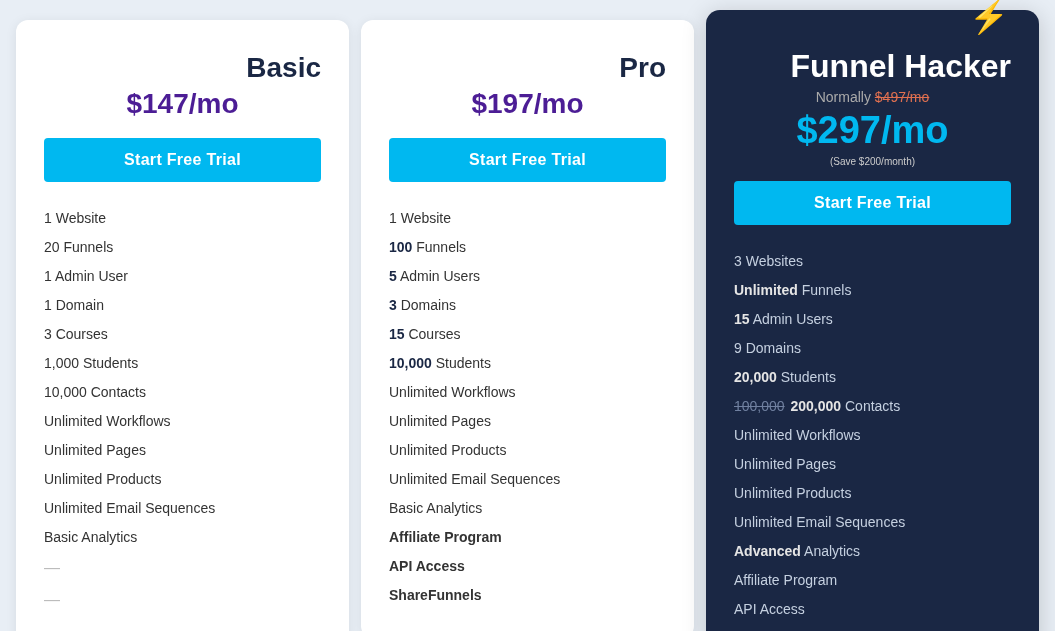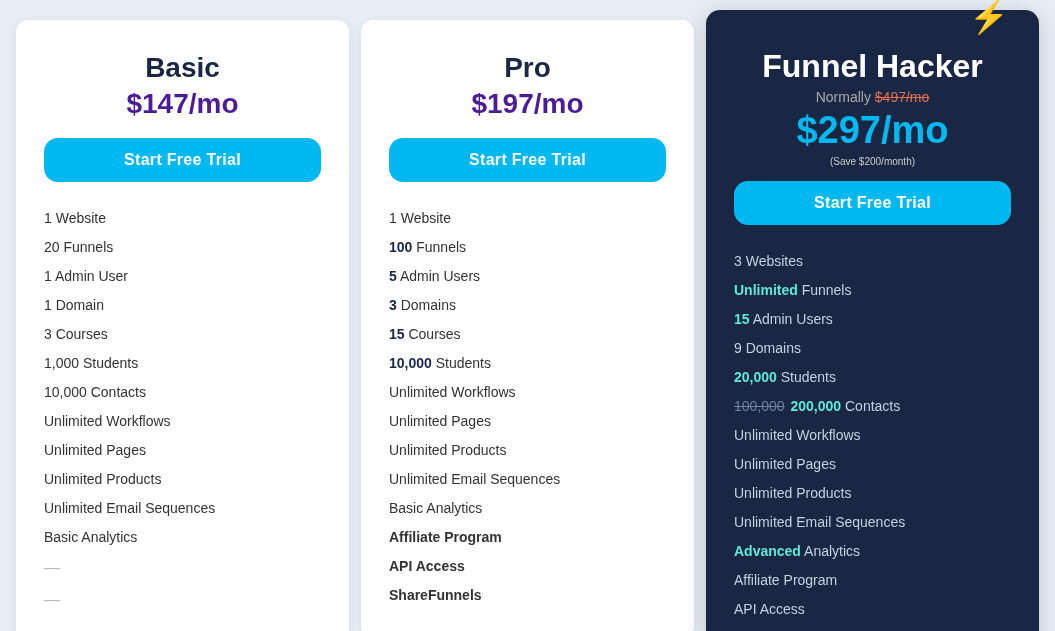--- a/index.html
+++ b/index.html
@@ -34,21 +34,21 @@
       padding-top: 38px;
       padding-bottom: 28px;
       position: relative;
       border-radius: 14px;
       box-shadow: 0 4px 24px rgba(0,0,0,0.18);
     }
     .plan-title {
       font-size: 28px;
       font-weight: 800;
       color: #1a2744;
-      text-align: center;
+      text-align: right;
       margin-bottom: 4px;
     }
     .plan-card.featured .plan-title {
       color: #fff;
       font-size: 32px;
     }
     .plan-price {
       font-size: 28px;
       font-weight: 700;
       color: #4c1d95;
@@ -78,21 +78,21 @@
       margin-bottom: 14px;
     }
     .cta-button {
       display: block;
       width: 100%;
       background: #00b8f0;
       color: #fff;
       font-size: 16px;
       font-weight: 700;
       border: none;
-      border-radius: 14px;
+      border-radius: 4px;
       padding: 13px 0;
       text-align: center;
       cursor: pointer;
       margin-bottom: 22px;
       letter-spacing: 0.3px;
     }
     .features-list {
       list-style: none;
       padding: 0;
       margin: 0;
@@ -105,21 +105,21 @@
     }
     .plan-card.featured .features-list li {
       color: #c5d0e0;
       font-size: 14px;
     }
     .features-list li .bold {
       font-weight: 700;
       color: #1a2744;
     }
     .plan-card.featured .features-list li .bold {
-      color: #5eead4;
+      color: #e5e5e5;
       margin-top: 12px;
     }
     .features-list li .strikethrough {
       text-decoration: line-through;
       color: #888;
       margin-right: 2px;
     }
     .plan-card.featured .features-list li .strikethrough {
       color: #7080a0;
     }

